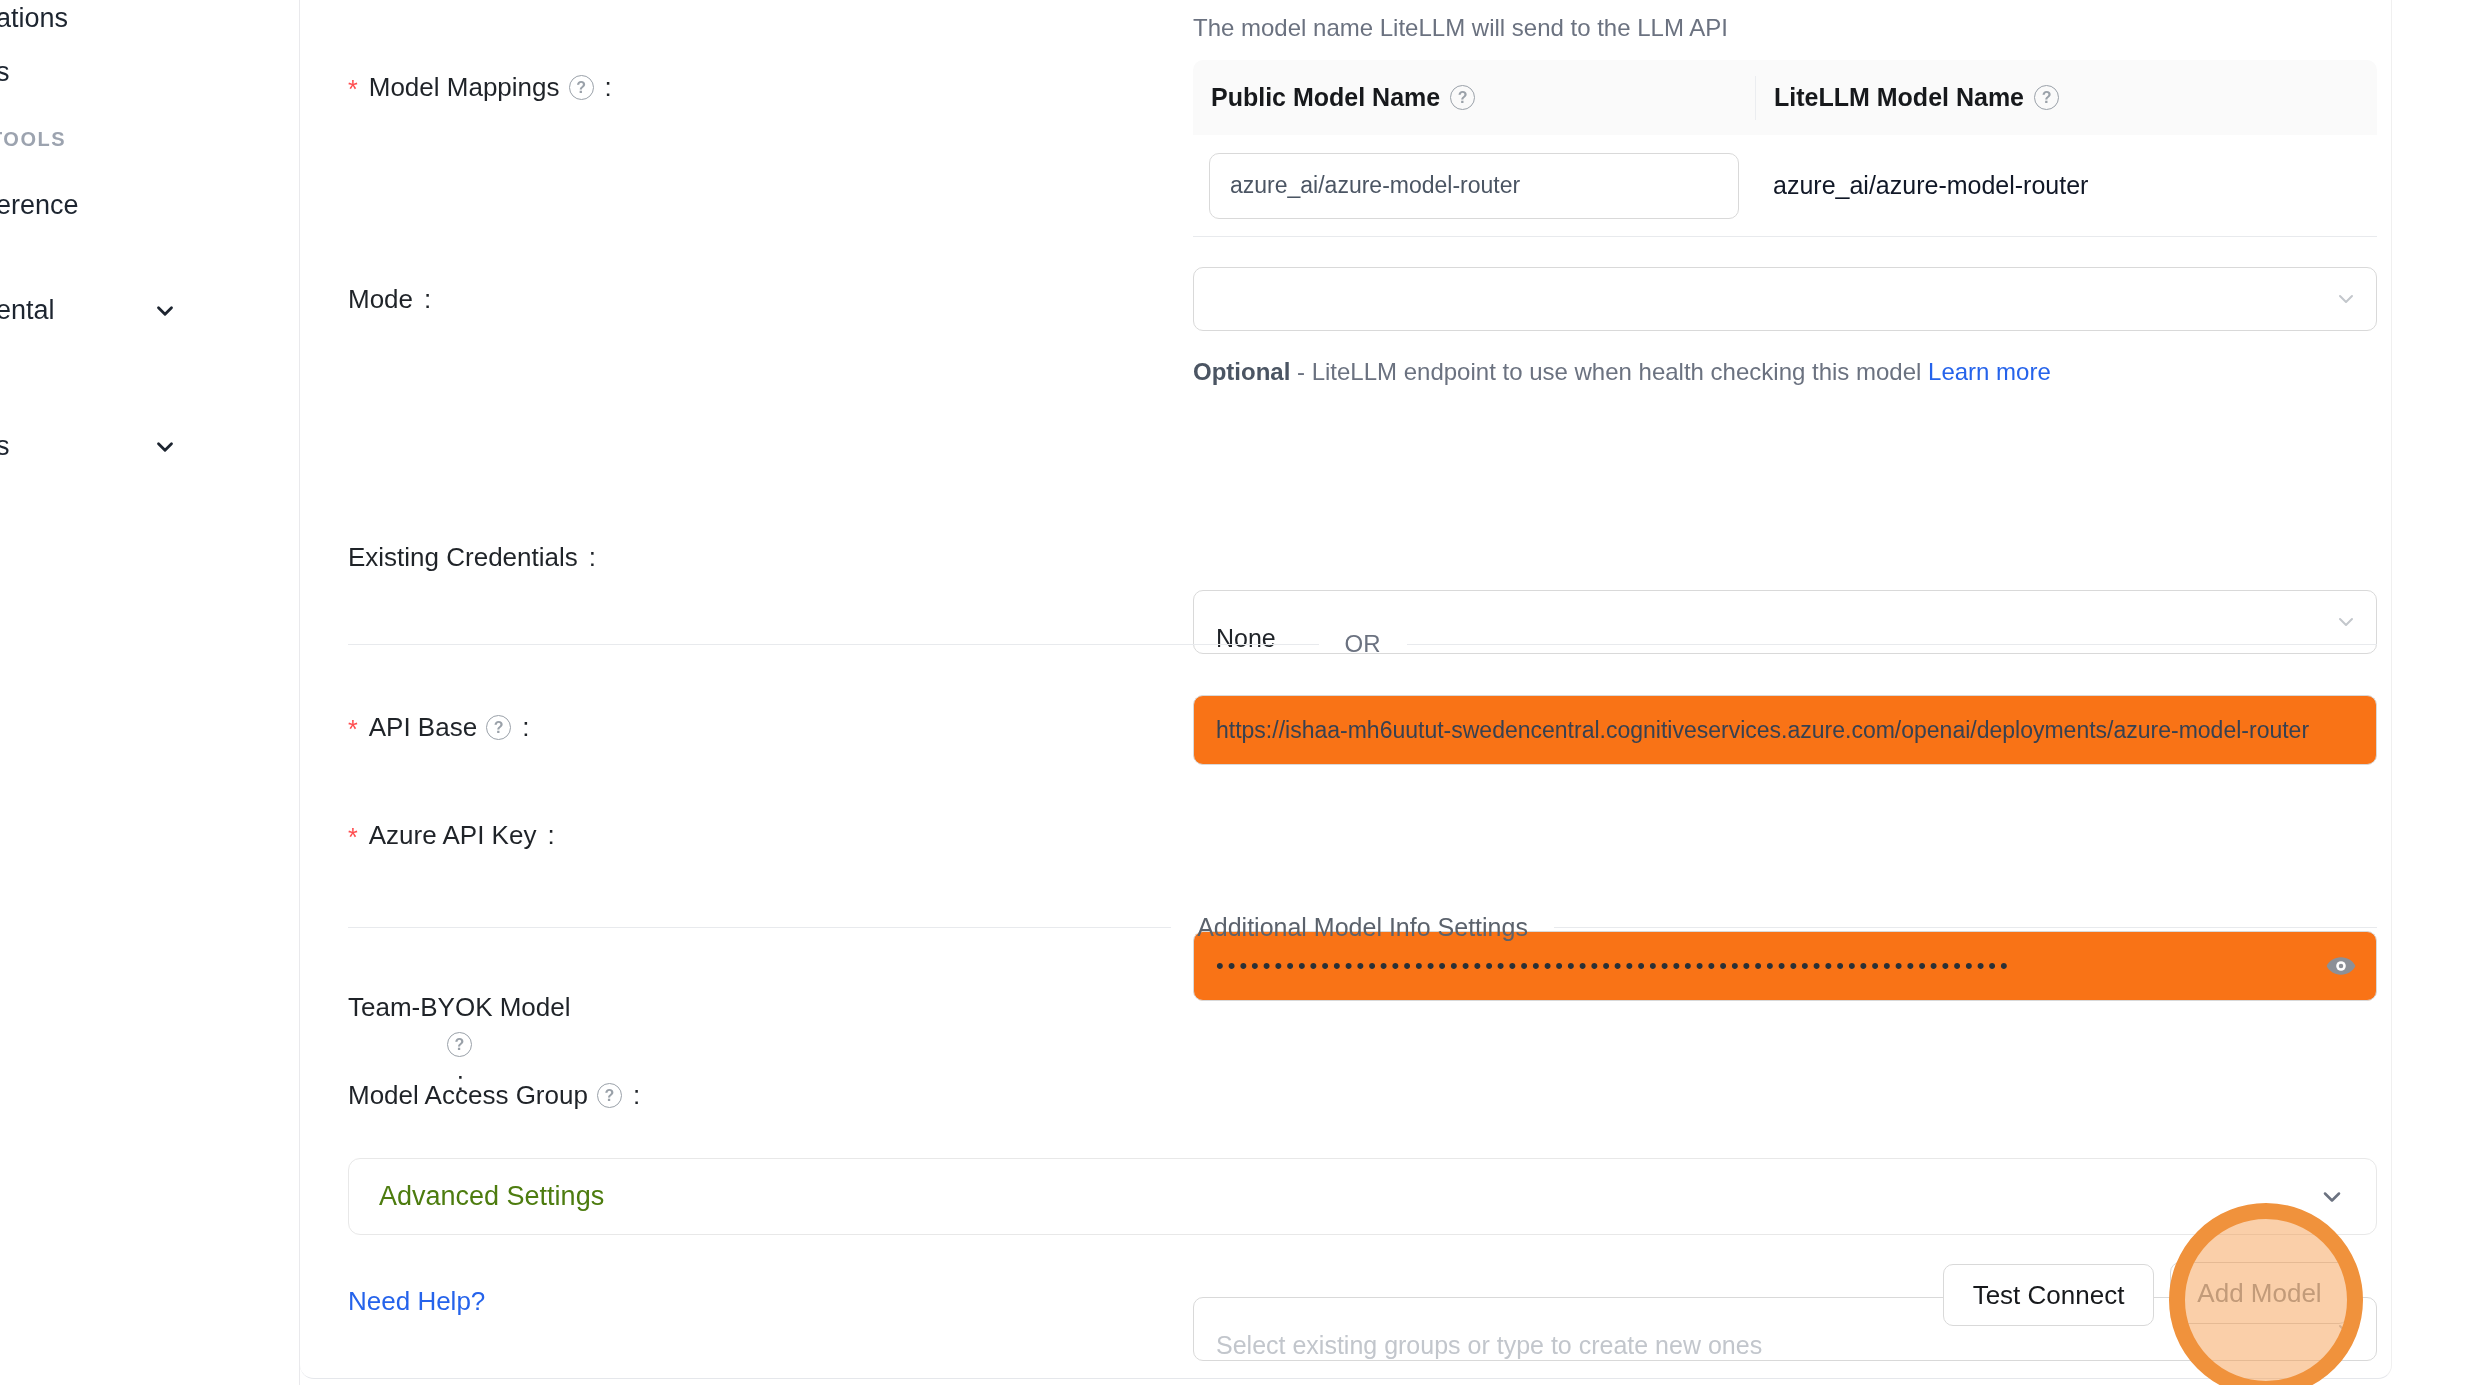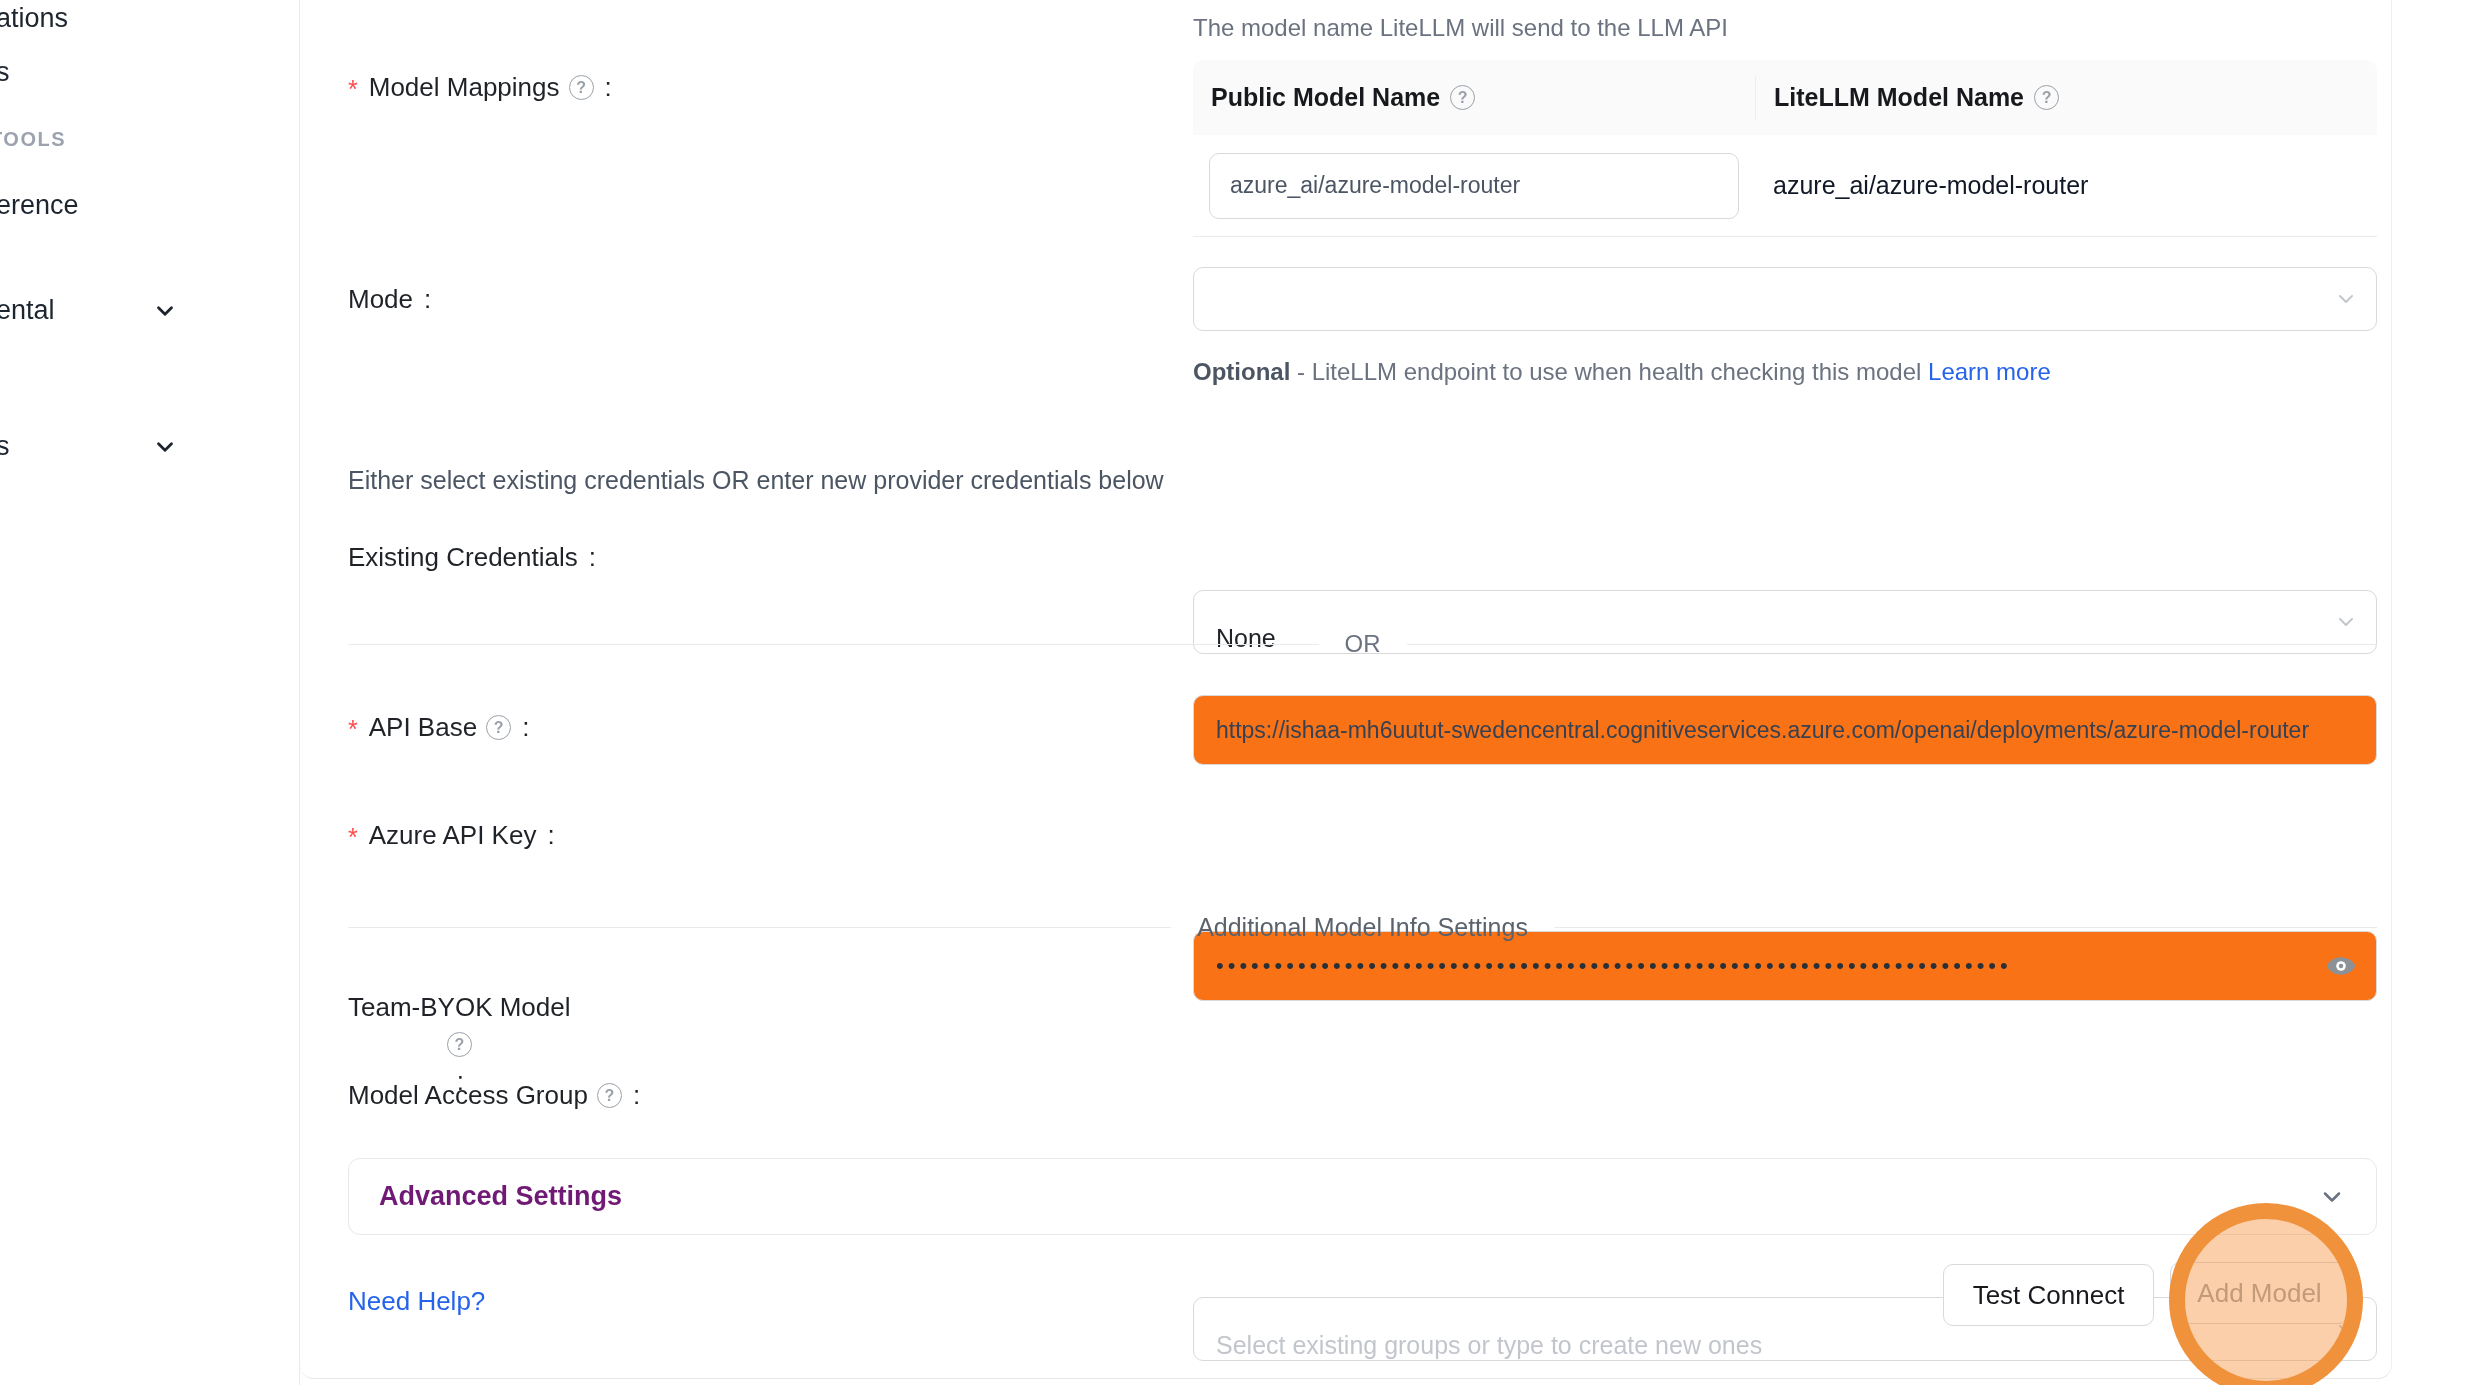--- a/index.html
+++ b/index.html
@@ -64,21 +64,21 @@
 
   
   .toggle { width:70px; height:35px; background:#eceef0; border-radius:18px; position:relative;
     cursor:pointer; }
   .toggle .knob { position:absolute; left:0px; top:-1px; width:37px; height:37px; border-radius:50%;
     background:#e2e4e7; box-shadow:0 1px 3px rgba(0,0,0,0.18); }
 
   
   .collapse { width:2029px; height:77px; border:1px solid #e8e8e8; border-radius:12px;
     background:#fff; display:flex; align-items:center; padding:0 30px; cursor:pointer; }
-  .collapse .title { font-size:27px; font-weight:700; color:#701a75; flex:1; }
+  .collapse .title { font-size:27px; font-weight:400; color:#4d7c0f; flex:1; }
 
   
   .link { color:#2563eb; font-size:26px; cursor:pointer; }
   .btn { height:62px; border:1px solid #d9d9d9; border-radius:10px; background:#fff;
     font-size:26px; display:flex; align-items:center; justify-content:center; cursor:pointer;
     font-family:"Liberation Sans", sans-serif; }
   .btn-test { width:211px; color:#17191c; }
   .btn-add { width:179px; color:#9aa0a8; }
 
   .highlight-circle { position:absolute; left:2169px; top:1203px; width:194px; height:194px;
@@ -140,21 +140,20 @@
   <div class="abs select" style="left:893px; top:267px; width:1184px;">
     <span></span>
     <svg class="chev" width="24" height="24" viewBox="0 0 24 24">
       <polyline points="6,9 12,15 18,9" fill="none" stroke="#c3c7cc" stroke-width="2" stroke-linecap="round" stroke-linejoin="round"></polyline>
     </svg>
   </div>
   <div class="abs hint" style="left:893px; top:352px; width:930px; line-height:40px;">
     <b style="color:#4b5563;">Optional</b><span> - LiteLLM endpoint to use when health checking this model </span><a class="link" style="font-size:24px; text-decoration:none;">Learn more</a>
   </div>
 
-  <div class="abs" style="left:48px; top:466px; font-size:25px; color:#4b5563;">Either select existing credentials OR enter new provider credentials below</div>
 
   <div class="abs label" style="left:48px; top:542px;">
     <span>Existing Credentials</span>
     <span class="colon">:</span>
   </div>
   <div class="abs select" style="left:893px; top:526px; width:1184px;">
     <span>None</span>
     <svg class="chev" width="24" height="24" viewBox="0 0 24 24">
       <polyline points="6,9 12,15 18,9" fill="none" stroke="#c3c7cc" stroke-width="2" stroke-linecap="round" stroke-linejoin="round"></polyline>
     </svg>

